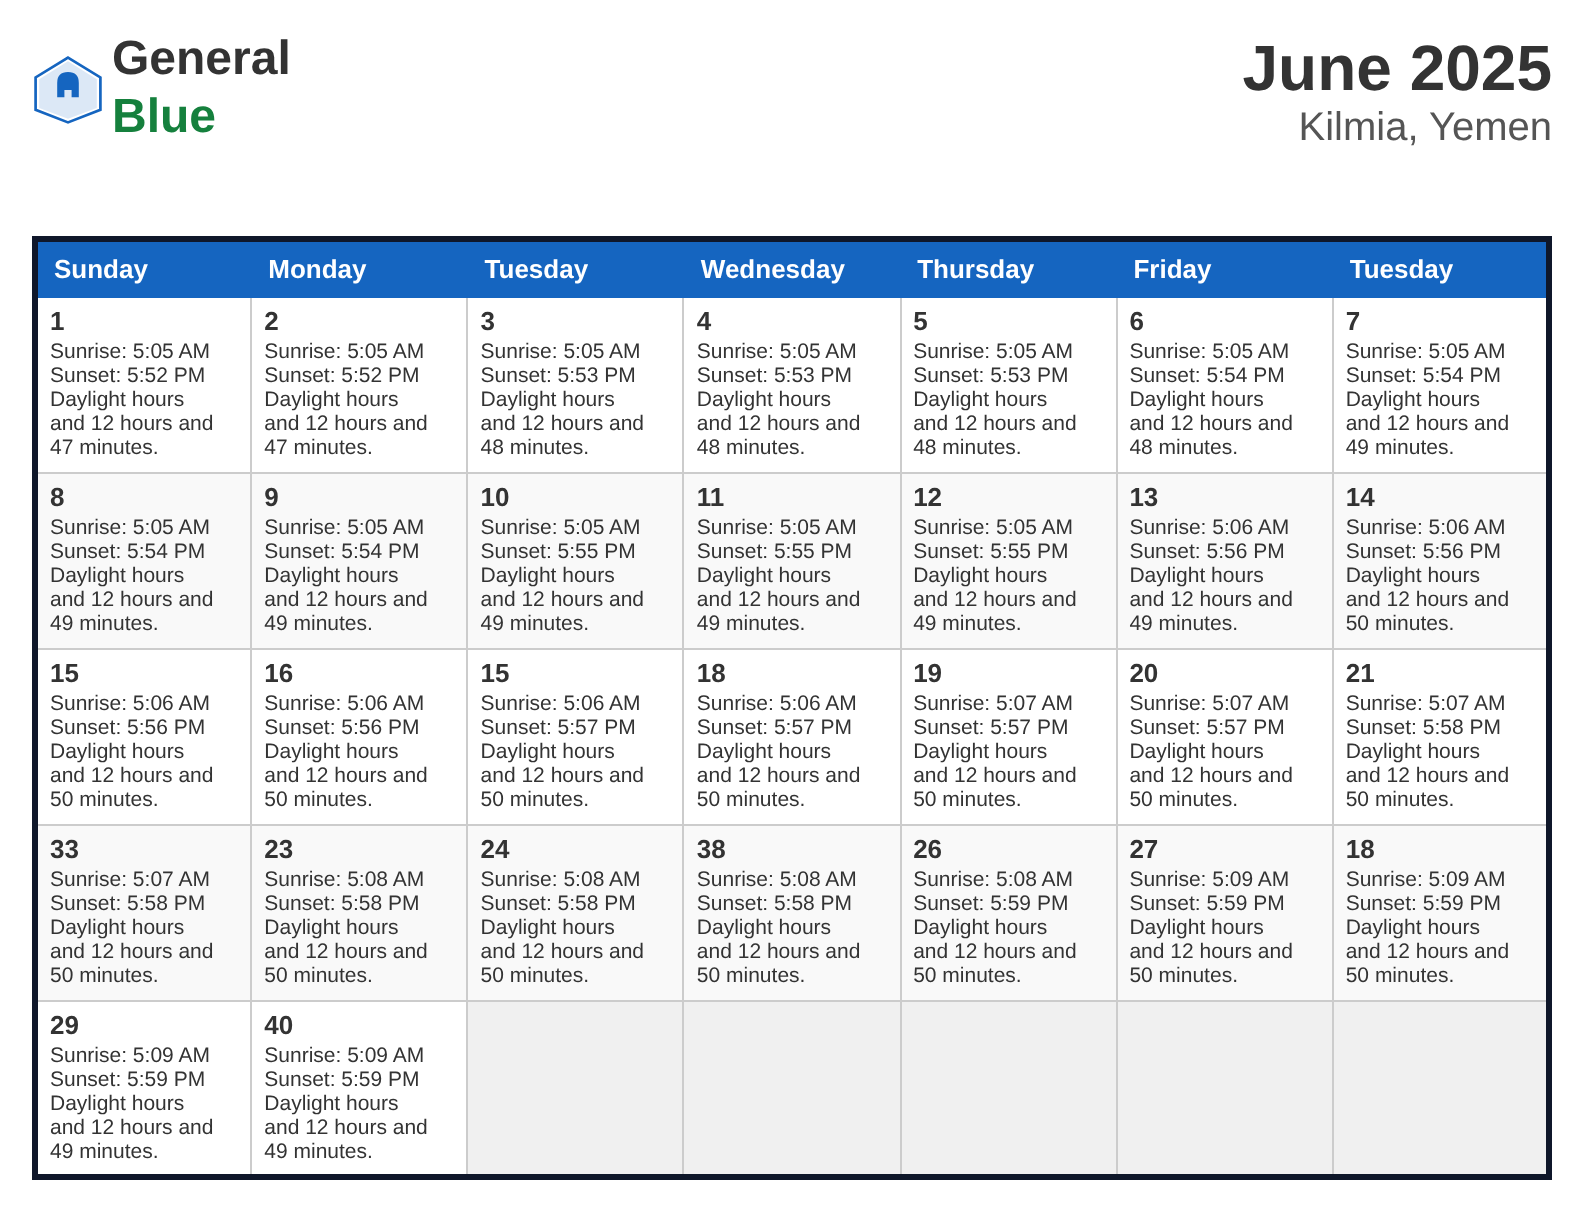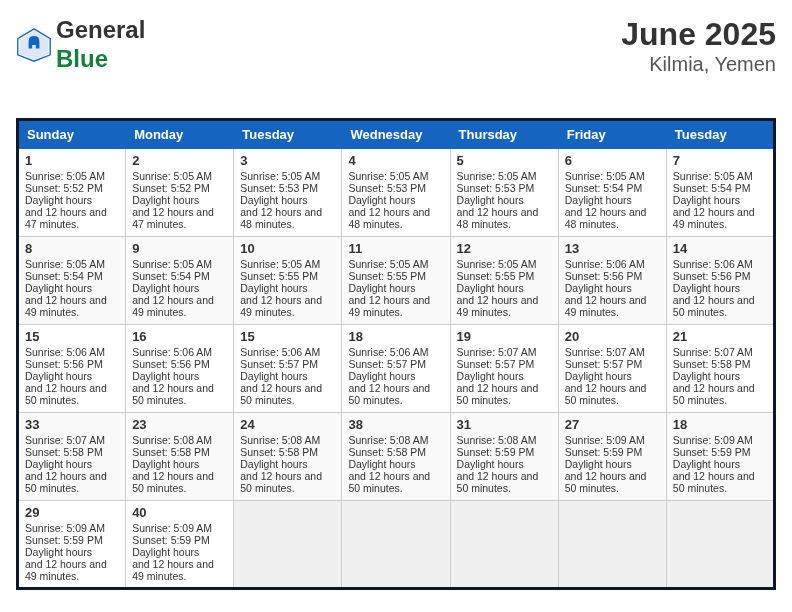--- a/index.html
+++ b/index.html
@@ -295,21 +295,21 @@
         <span>and 12 hours and 50 minutes.</span>
       </td>
         <td>
         <span class="day-number">38</span>
         <span>Sunrise: 5:08 AM</span><br>
         <span>Sunset: 5:58 PM</span><br>
         <span>Daylight hours</span><br>
         <span>and 12 hours and 50 minutes.</span>
       </td>
         <td>
-        <span class="day-number">31</span>
+        <span class="day-number">26</span>
         <span>Sunrise: 5:08 AM</span><br>
         <span>Sunset: 5:59 PM</span><br>
         <span>Daylight hours</span><br>
         <span>and 12 hours and 50 minutes.</span>
       </td>
         <td>
         <span class="day-number">27</span>
         <span>Sunrise: 5:09 AM</span><br>
         <span>Sunset: 5:59 PM</span><br>
         <span>Daylight hours</span><br>

